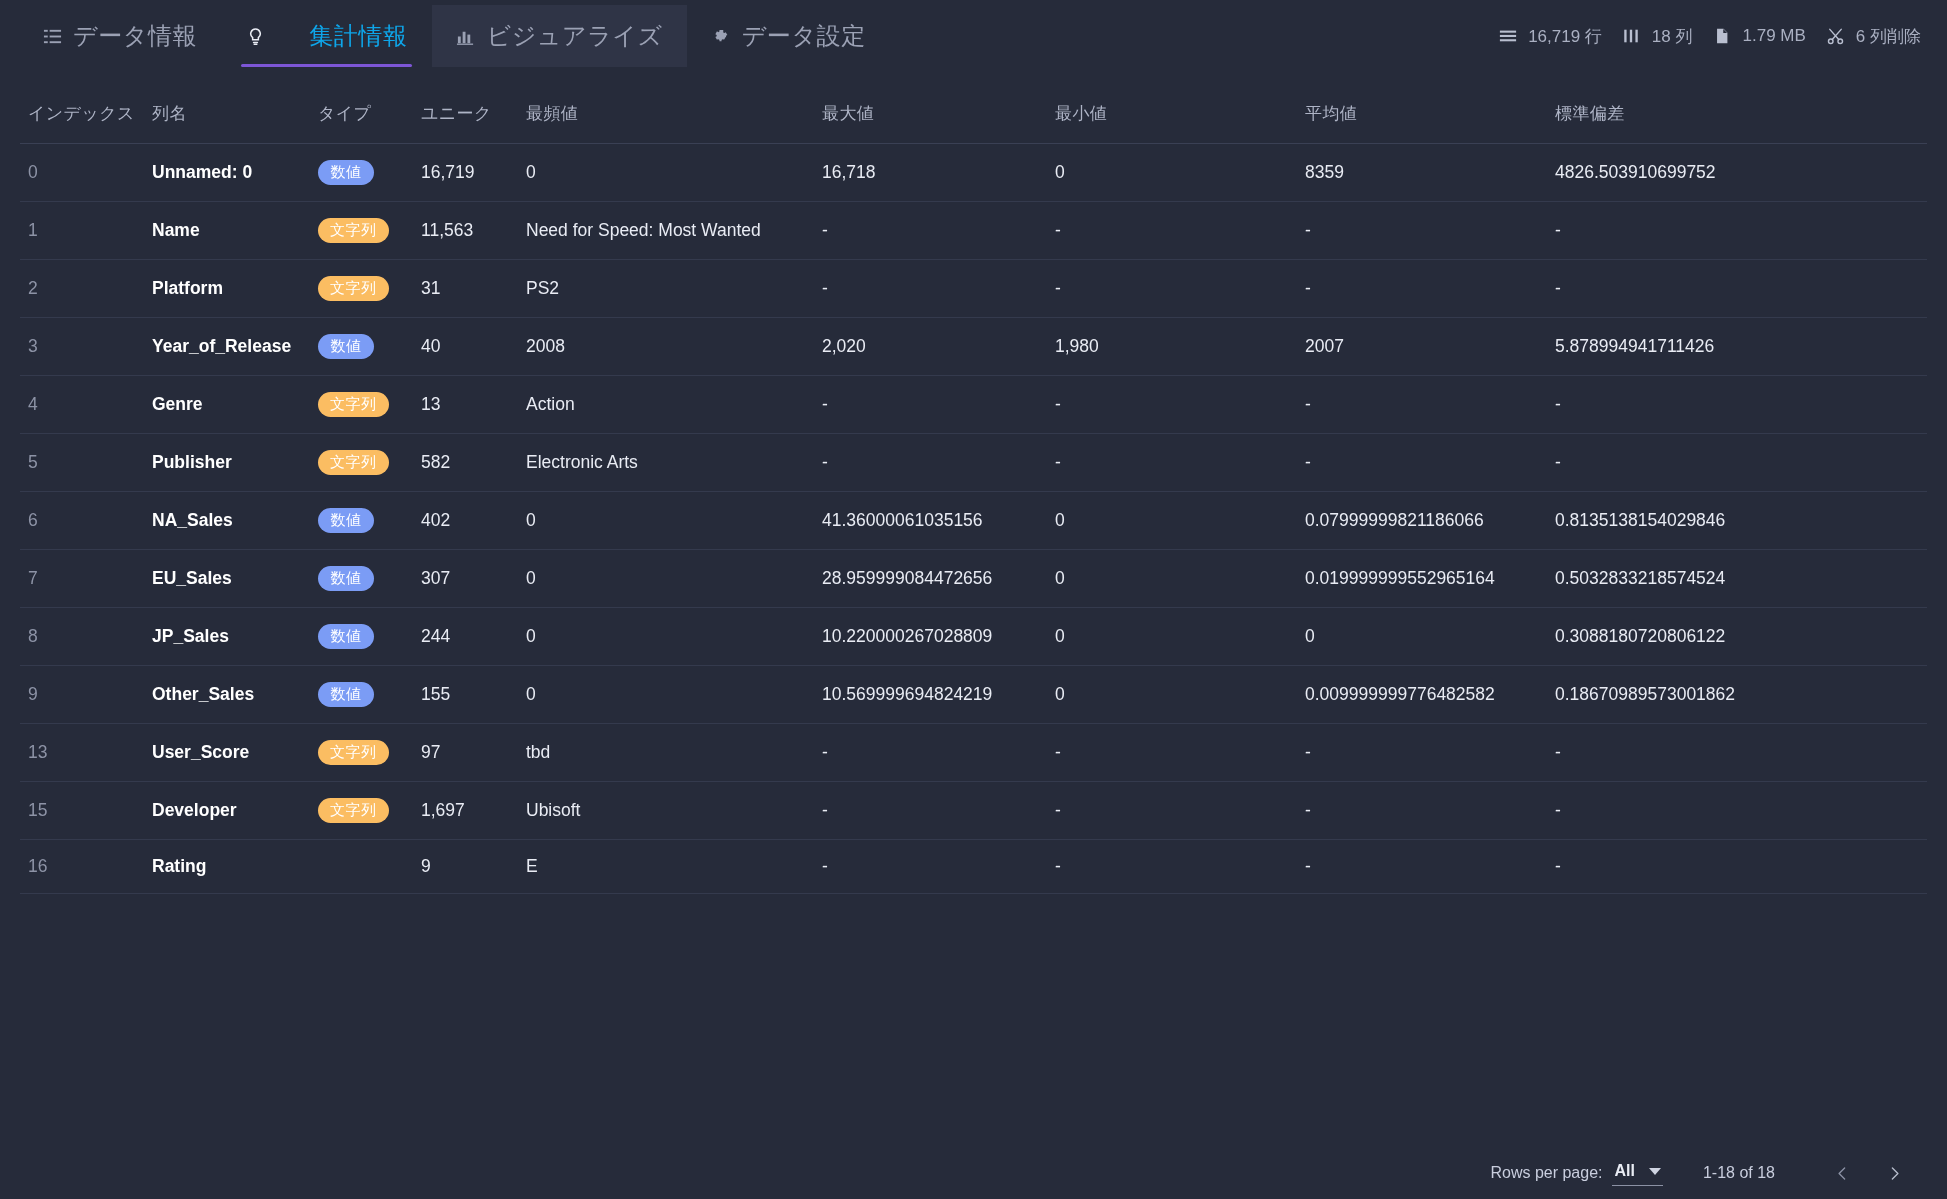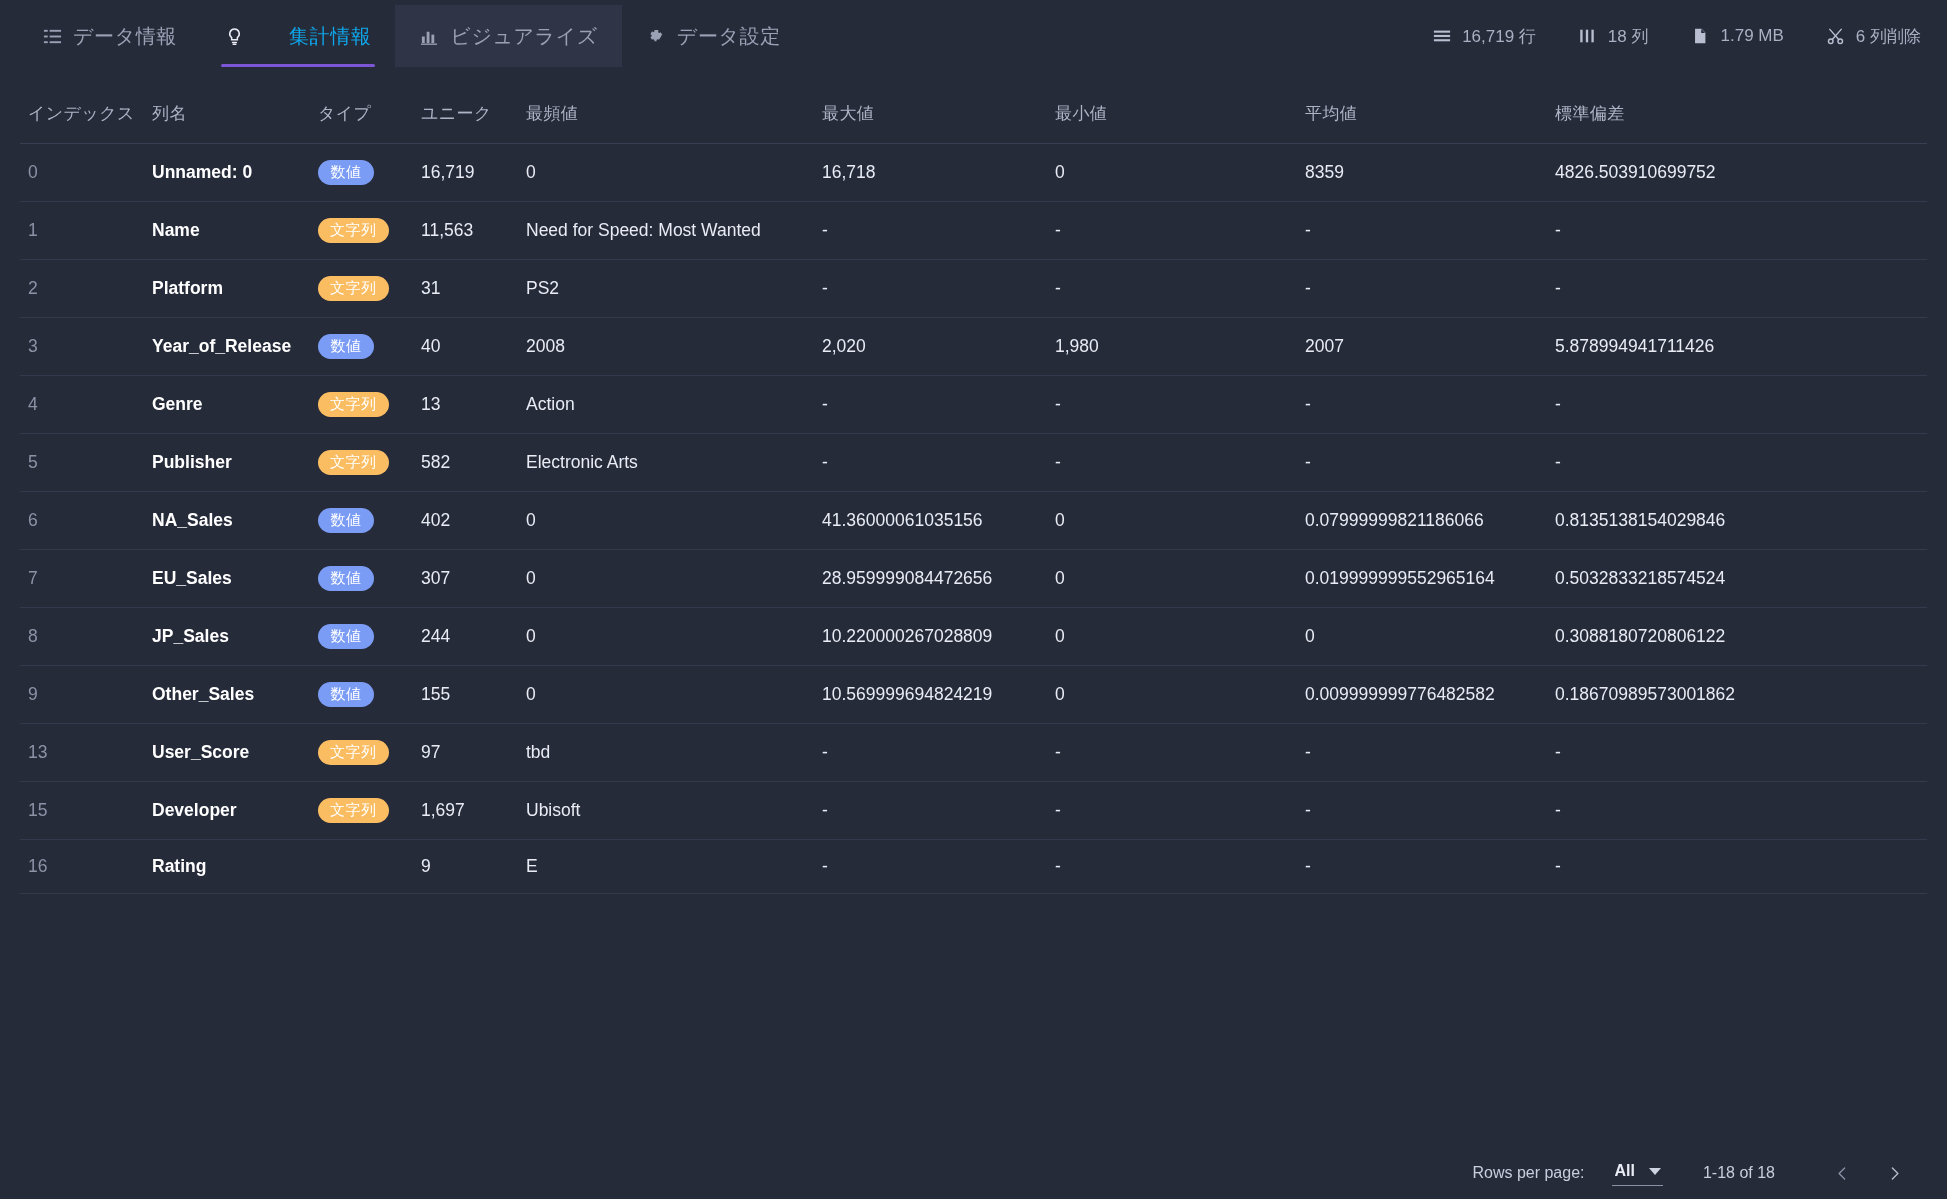--- a/index.html
+++ b/index.html
@@ -24,21 +24,21 @@
   }
   .tabs { display: flex; align-items: stretch; }
   .tab {
     display: flex;
     align-items: center;
     gap: 11px;
     padding: 0 24px;
     height: 62px;
     margin-top: 5px;
     color: #9ba1b4;
-    font-size: 20px;
+    font-size: 24px;
     letter-spacing: .6px;
     cursor: pointer;
     position: relative;
     background: transparent;
     white-space: nowrap;
   }
   .tab.hover { background: #2f3446; }
   .tab.active { color: #0ea5e9; gap: 44px; }
   .tab.active::after {
     content: "";
@@ -57,21 +57,21 @@
     flex: none;
   }
   .tab.active .ticon { color: #e9ecf4; }
   .tab svg { display: block; }
 
   .spacer { flex: 1; }
 
   .stats {
     display: flex;
     align-items: center;
-    gap: 42px;
+    gap: 20px;
     height: 62px;
     margin-top: 5px;
     padding-right: 4px;
   }
   .stat {
     display: flex;
     align-items: center;
     gap: 11px;
     color: #aab0c2;
     font-size: 17px;
@@ -153,21 +153,21 @@
     height: 52px;
     display: flex;
     align-items: center;
     justify-content: flex-end;
     gap: 0;
     padding-right: 34px;
     color: #c9ced e;
     color: #c9cede;
     font-size: 16px;
   }
-  .rpp-label { color: #c9cede; font-size: 16px; margin-right: 28px; }
+  .rpp-label { color: #c9cede; font-size: 16px; margin-right: 10px; }
   .rpp-select {
     display: flex; align-items: center; gap: 14px;
     color: #e9ecf4; font-size: 16px;
     border-bottom: 1px solid #8b91a4;
     padding: 2px 2px 5px 2px;
     margin-right: 40px;
     cursor: pointer;
     font-weight: bold;
   }
   .caret {

